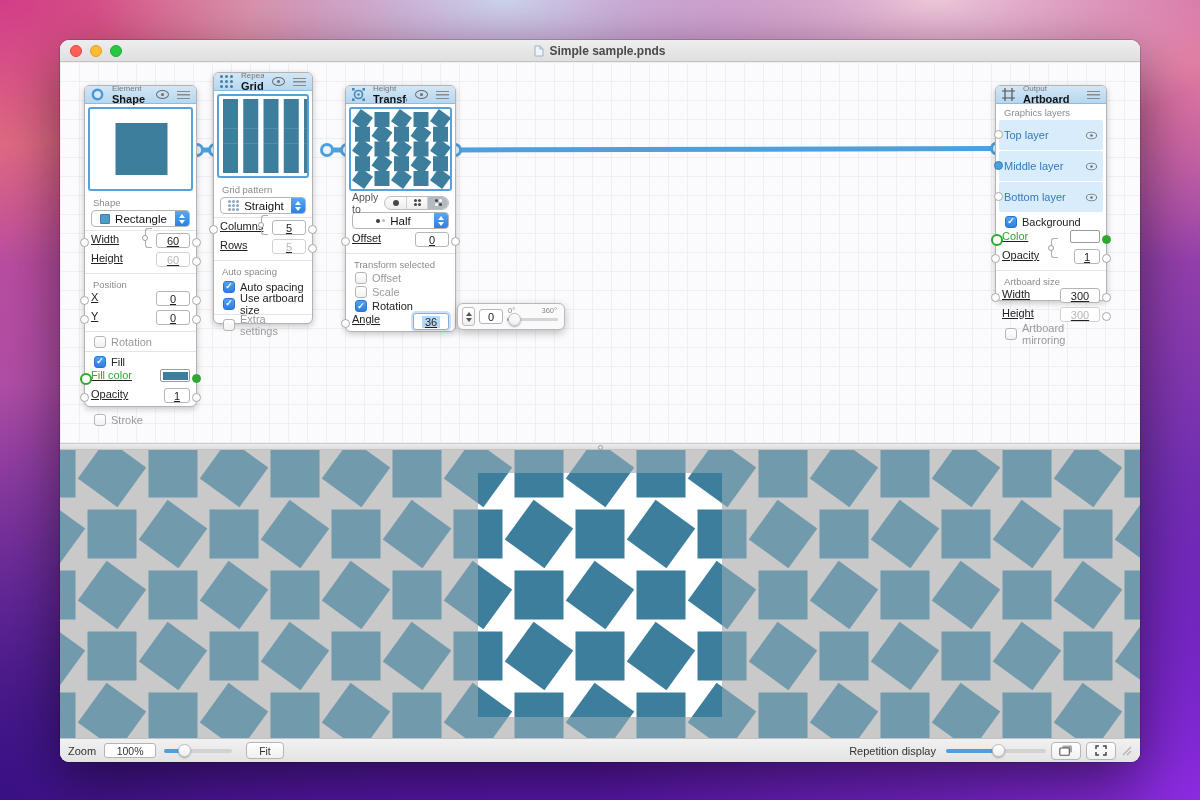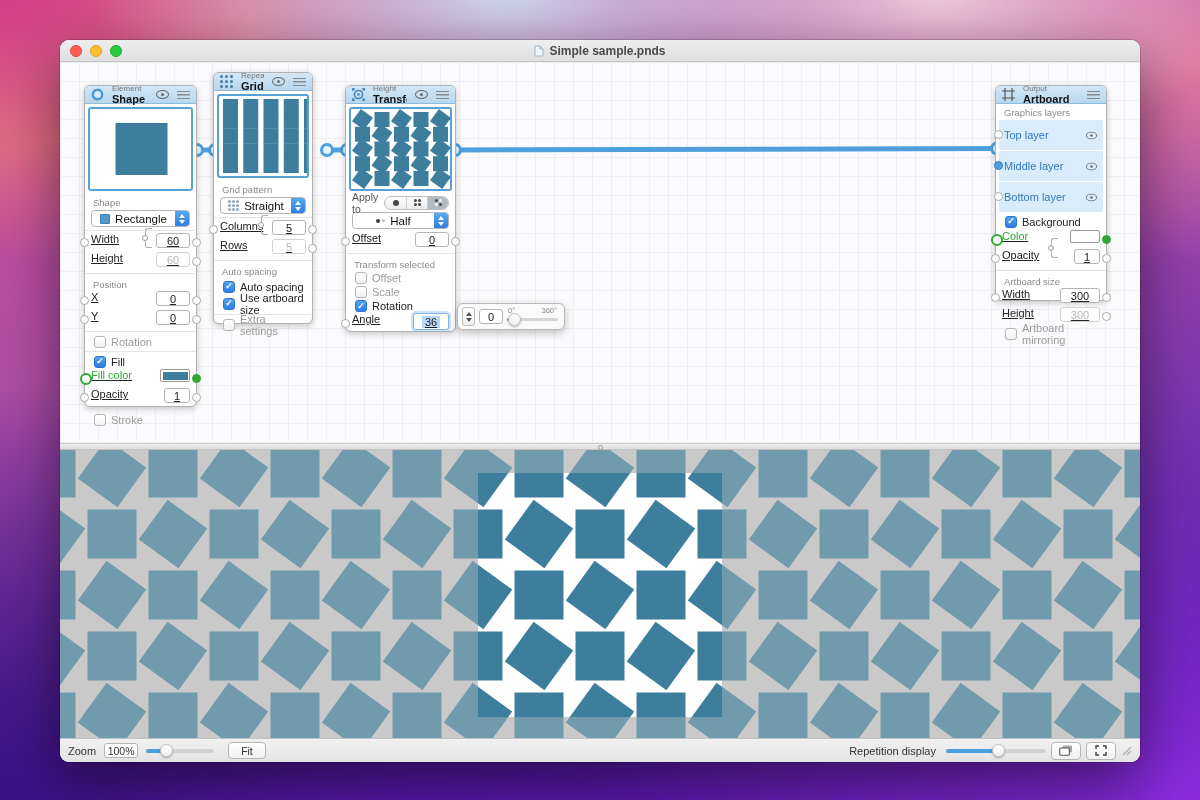--- a/index.html
+++ b/index.html
@@ -133,21 +133,21 @@
   .divider { position:absolute; left:0; top:403px; width:1080px; height:7px;
     background:linear-gradient(#ececec,#dedede); border-top:1px solid #cccccc; border-bottom:1px solid #c2c2c2; }
   .divider .grab { position:absolute; left:50%; top:1px; width:5px; height:5px; margin-left:-2.5px;
     border:1px solid #9a9a9a; border-radius:50%; background:#e8e8e8; }
   .canvas { position:absolute; left:0; top:410px; width:1080px; height:288px; overflow:hidden; background:#c9c9c9; }
   
   .statusbar { position:absolute; left:0; bottom:0; width:1080px; height:24px;
     background:linear-gradient(#f1f1f1,#e3e3e3); border-top:1px solid #c2c2c2; border-radius:0 0 9px 9px;
     display:flex; align-items:center; padding:0 8px; font-size:11px; color:#333; }
   .sblbl { flex:none; }
-  .sbfield { width:34px; height:15px; background:#fff; border:1px solid #b5b5b5; border-radius:3px;
+  .sbfield { width:52px; height:15px; background:#fff; border:1px solid #b5b5b5; border-radius:3px;
     display:flex; align-items:center; justify-content:center; font-size:10.5px; margin:0 8px; }
   .slider { position:relative; height:4px; background:#d2d2d2; border-radius:2px; flex:none; }
   .slider .fillpart { position:absolute; left:0; top:0; bottom:0; background:#4da0dd; border-radius:2px; }
   .slider .knob { position:absolute; top:50%; width:13px; height:13px; margin:-6.5px 0 0 -6.5px;
     background:linear-gradient(#fff,#eee); border:1px solid #bfbfbf; border-radius:50%; box-shadow:0 1px 2px rgba(0,0,0,.3); }
   .fitbtn { height:17px; padding:0 12px; margin-left:14px; border:1px solid #b5b5b5; border-radius:4px;
     background:linear-gradient(#fff,#f0f0f0); font-size:10.5px; color:#333; display:flex; align-items:center; }
   .spacer { flex:1; }
   .iconbtn { width:30px; height:18px; border:1px solid #b5b5b5; border-radius:4px; background:linear-gradient(#fff,#f0f0f0);
     display:flex; align-items:center; justify-content:center; margin-left:5px; }

